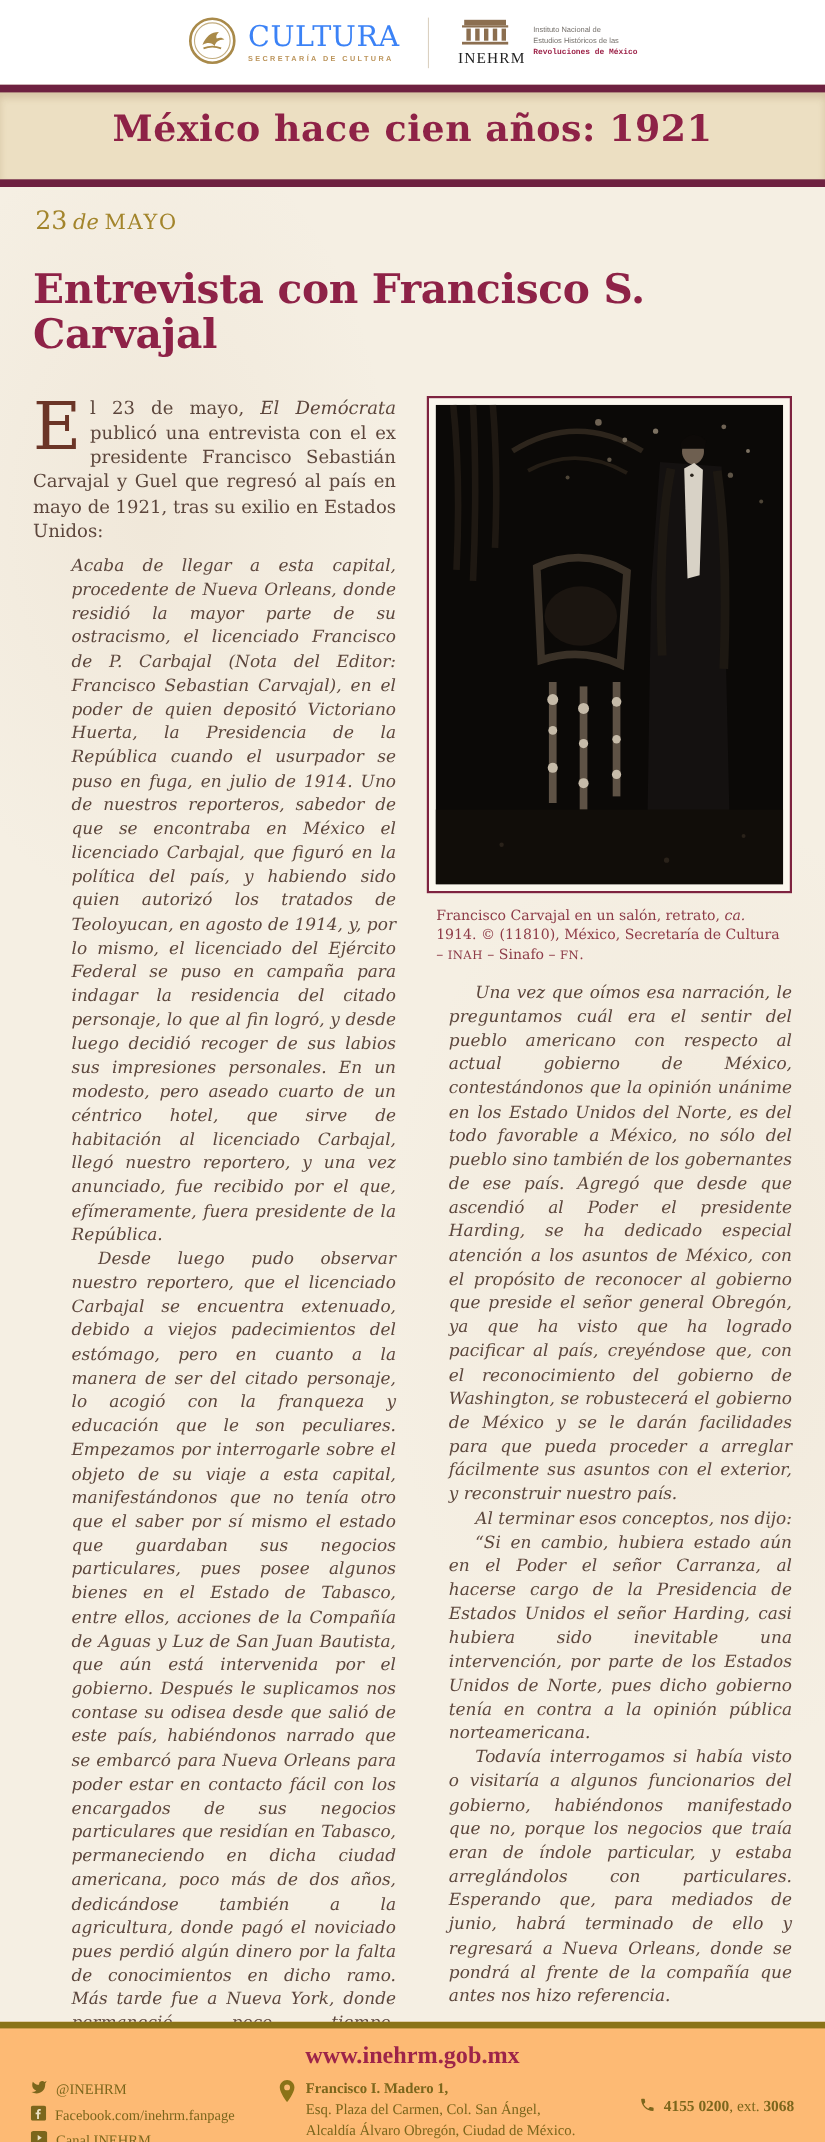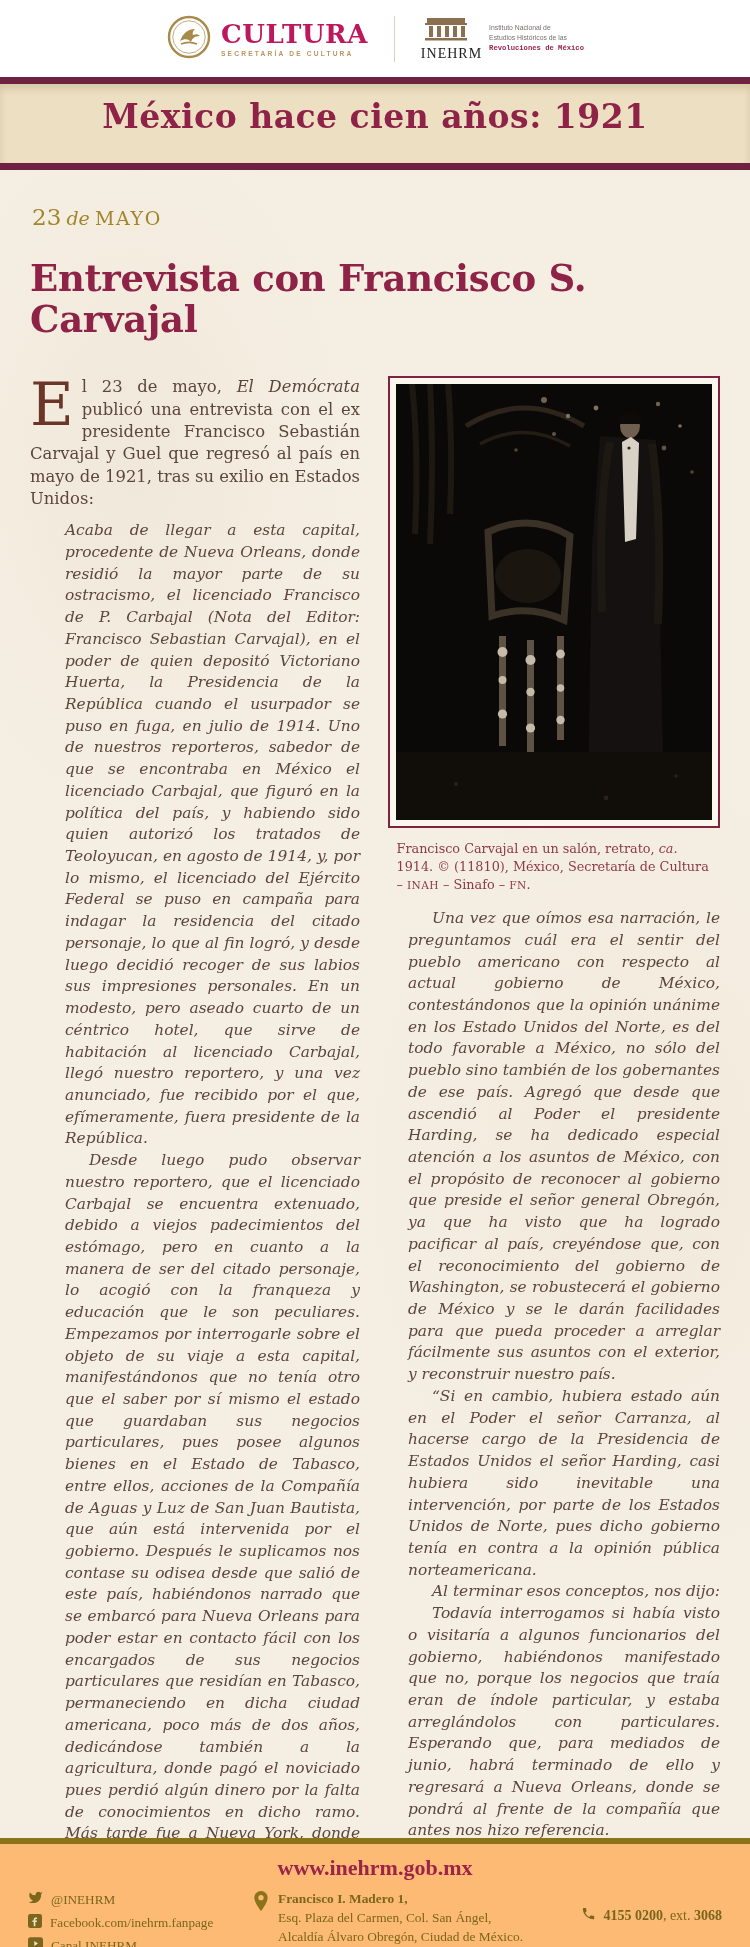--- a/index.html
+++ b/index.html
@@ -3,36 +3,36 @@
 <meta charset="utf-8">
 <style>
   html,body{margin:0;padding:0;}
   body{width:750px;background:#f5efe3;font-family:"DejaVu Serif",serif;}
   .page{width:750px;overflow:hidden;}
 
   
   .header{background:#ffffff;height:77px;display:flex;align-items:center;justify-content:center;gap:18px;}
   .cultura-logo{display:flex;align-items:center;gap:9px;}
   .cultura-text{display:flex;flex-direction:column;}
-  .cultura-name{font-family:"DejaVu Serif",serif;font-weight:bold;font-size:26px;color:#be185d;letter-spacing:.5px;line-height:1;}
+  .cultura-name{font-family:"DejaVu Serif",serif;font-weight:normal;font-size:26px;color:#3b82f6;letter-spacing:.5px;line-height:1;}
   .cultura-sub{font-family:"Liberation Sans",sans-serif;font-size:6.6px;font-weight:bold;color:#bc955c;letter-spacing:2.2px;margin-top:3px;}
   .logo-divider{width:1px;height:46px;background:#dbd1c1;margin:0 8px;}
   .inehrm-logo{display:flex;align-items:center;gap:7px;}
   .inehrm-left{display:flex;flex-direction:column;align-items:flex-start;}
   .inehrm-acronym{font-family:"Liberation Serif",serif;font-size:14px;color:#222;letter-spacing:1px;line-height:1;margin-top:1px;}
   .inehrm-lines{font-family:"Liberation Sans",sans-serif;font-size:6.8px;line-height:1.45;color:#76716c;}
   .inehrm-lines .line3{color:#9d2449;font-weight:bold;font-size:7.2px;font-family:Liberation Mono, monospace;}
 
   
   .banner{background:#ecdfc2;border-top:7px solid #6e2140;border-bottom:7px solid #6e2140;
           text-align:center;padding:13px 0 27px;box-shadow:inset 0 5px 7px rgba(120,90,40,.18);}
   .banner h1{margin:0;font-size:33px;color:#8e2247;font-weight:bold;font-family:"DejaVu Serif",serif;letter-spacing:.5px;}
 
   
-  .main{padding:32px 30px 0;height:1668px;overflow:hidden;box-sizing:border-box;
+  .main{padding:16px 30px 0;height:1668px;overflow:hidden;box-sizing:border-box;
         background:
           radial-gradient(ellipse 320px 520px at 18% 18%, rgba(205,180,150,.12), transparent 70%),
           radial-gradient(ellipse 420px 620px at 85% 60%, rgba(205,180,150,.10), transparent 70%),
           #f5efe3; border-radius: 23px;}
   .date-row{color:#a3852c;margin:2px 0 28px 2px;}
   .date-day{font-size:23px;}
   .date-de{font-style:italic;font-size:19px;}
   .date-month{font-size:19px;letter-spacing:1.6px;}
   .article-title{font-size:37px;color:#8e2247;margin:0 0 37px;font-weight:bold;letter-spacing:-.3px;line-height:1.1;}
 
@@ -187,22 +187,22 @@
               <circle cx="60" cy="400" r="2" fill="#2a221a"></circle>
               <circle cx="210" cy="414" r="2.4" fill="#2a221a"></circle>
               <circle cx="280" cy="392" r="1.8" fill="#2a221a"></circle>
             </svg>
           </div>
           <figcaption class="figcaption"><span>Francisco Carvajal en un salón, retrato, </span><span class="it">ca.</span><span> 1914. © (11810), México, Secretaría de Cultura – </span><span class="sc">INAH</span><span> – Sinafo – </span><span class="sc">FN</span><span>.</span></figcaption>
         </figure>
 
         <blockquote>
           <p class="ind">Una vez que oímos esa narración, le preguntamos cuál era el sentir del pueblo americano con respecto al actual gobierno de México, contestándonos que la opinión unánime en los Estado Unidos del Norte, es del todo favorable a México, no sólo del pueblo sino también de los gobernantes de ese país. Agregó que desde que ascendió al Poder el presidente Harding, se ha dedicado especial atención a los asuntos de México, con el propósito de reconocer al gobierno que preside el señor general Obregón, ya que ha visto que ha logrado pacificar al país, creyéndose que, con el reconocimiento del gobierno de Washington, se robustecerá el gobierno de México y se le darán facilidades para que pueda proceder a arreglar fácilmente sus asuntos con el exterior, y reconstruir nuestro país.</p>
+          <p class="ind">Al terminar esos conceptos, nos dijo:</p>
           <p class="ind">“Si en cambio, hubiera estado aún en el Poder el señor Carranza, al hacerse cargo de la Presidencia de Estados Unidos el señor Harding, casi hubiera sido inevitable una intervención, por parte de los Estados Unidos de Norte, pues dicho gobierno tenía en contra a la opinión pública norteamericana.</p>
-          <p class="ind">Al terminar esos conceptos, nos dijo:</p>
           <p class="ind">Todavía interrogamos si había visto o visitaría a algunos funcionarios del gobierno, habiéndonos manifestado que no, porque los negocios que traía eran de índole particular, y estaba arreglándolos con particulares. Esperando que, para mediados de junio, habrá terminado de ello y regresará a Nueva Orleans, donde se pondrá al frente de la compañía que antes nos hizo referencia.</p>
         </blockquote>
 
         <p class="bio">Francisco Sebastián Carvajal nació en la ciudad de Campeche el 9 de diciembre de 1870. De familia adinerada, se tituló como abogado, ejerciendo en la Ciudad de México. Fue magistrado de la Suprema Corte de Justicia de la Nación. En 1911, como agente del gobierno de Porfirio Díaz, participó en la firma de los Acuerdos de Ciudad Juárez. Tras la renuncia y exilio del general usurpador Victoriano Huerta, ocupó de manera interina la presidencia de la República. Ratificó los Acuerdos de Teoloyucan del 13 de agosto de 1914. Tras entregar el gobierno, se exilió en Estados Unidos. Regresó de manera definitiva al país en 1922. Se dedicó a negocios particulares hasta su muerte, ocurrida el 30 de septiembre de 1932 en la Ciudad de México.</p>
       </div>
     </div>
   </div>
 
   <div class="footer">
     <div class="footer-url">www.inehrm.gob.mx</div>

